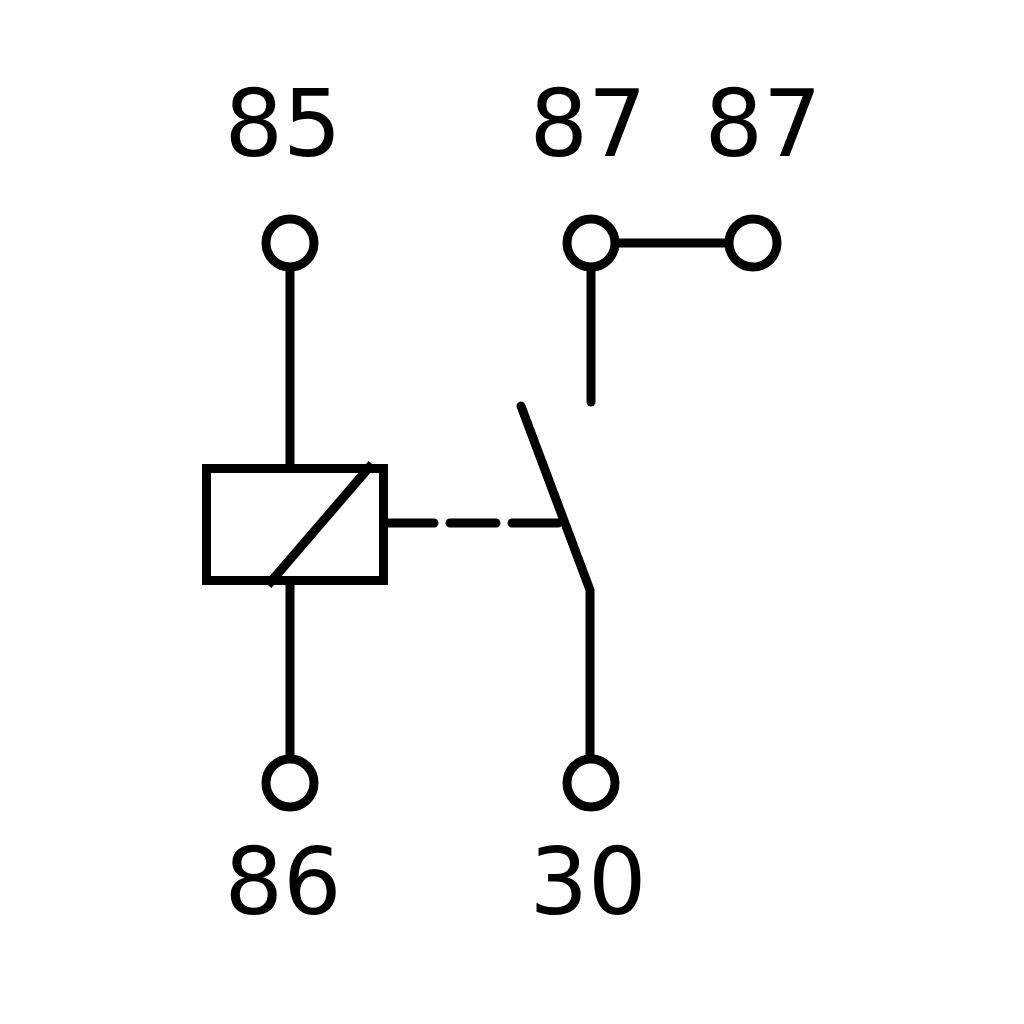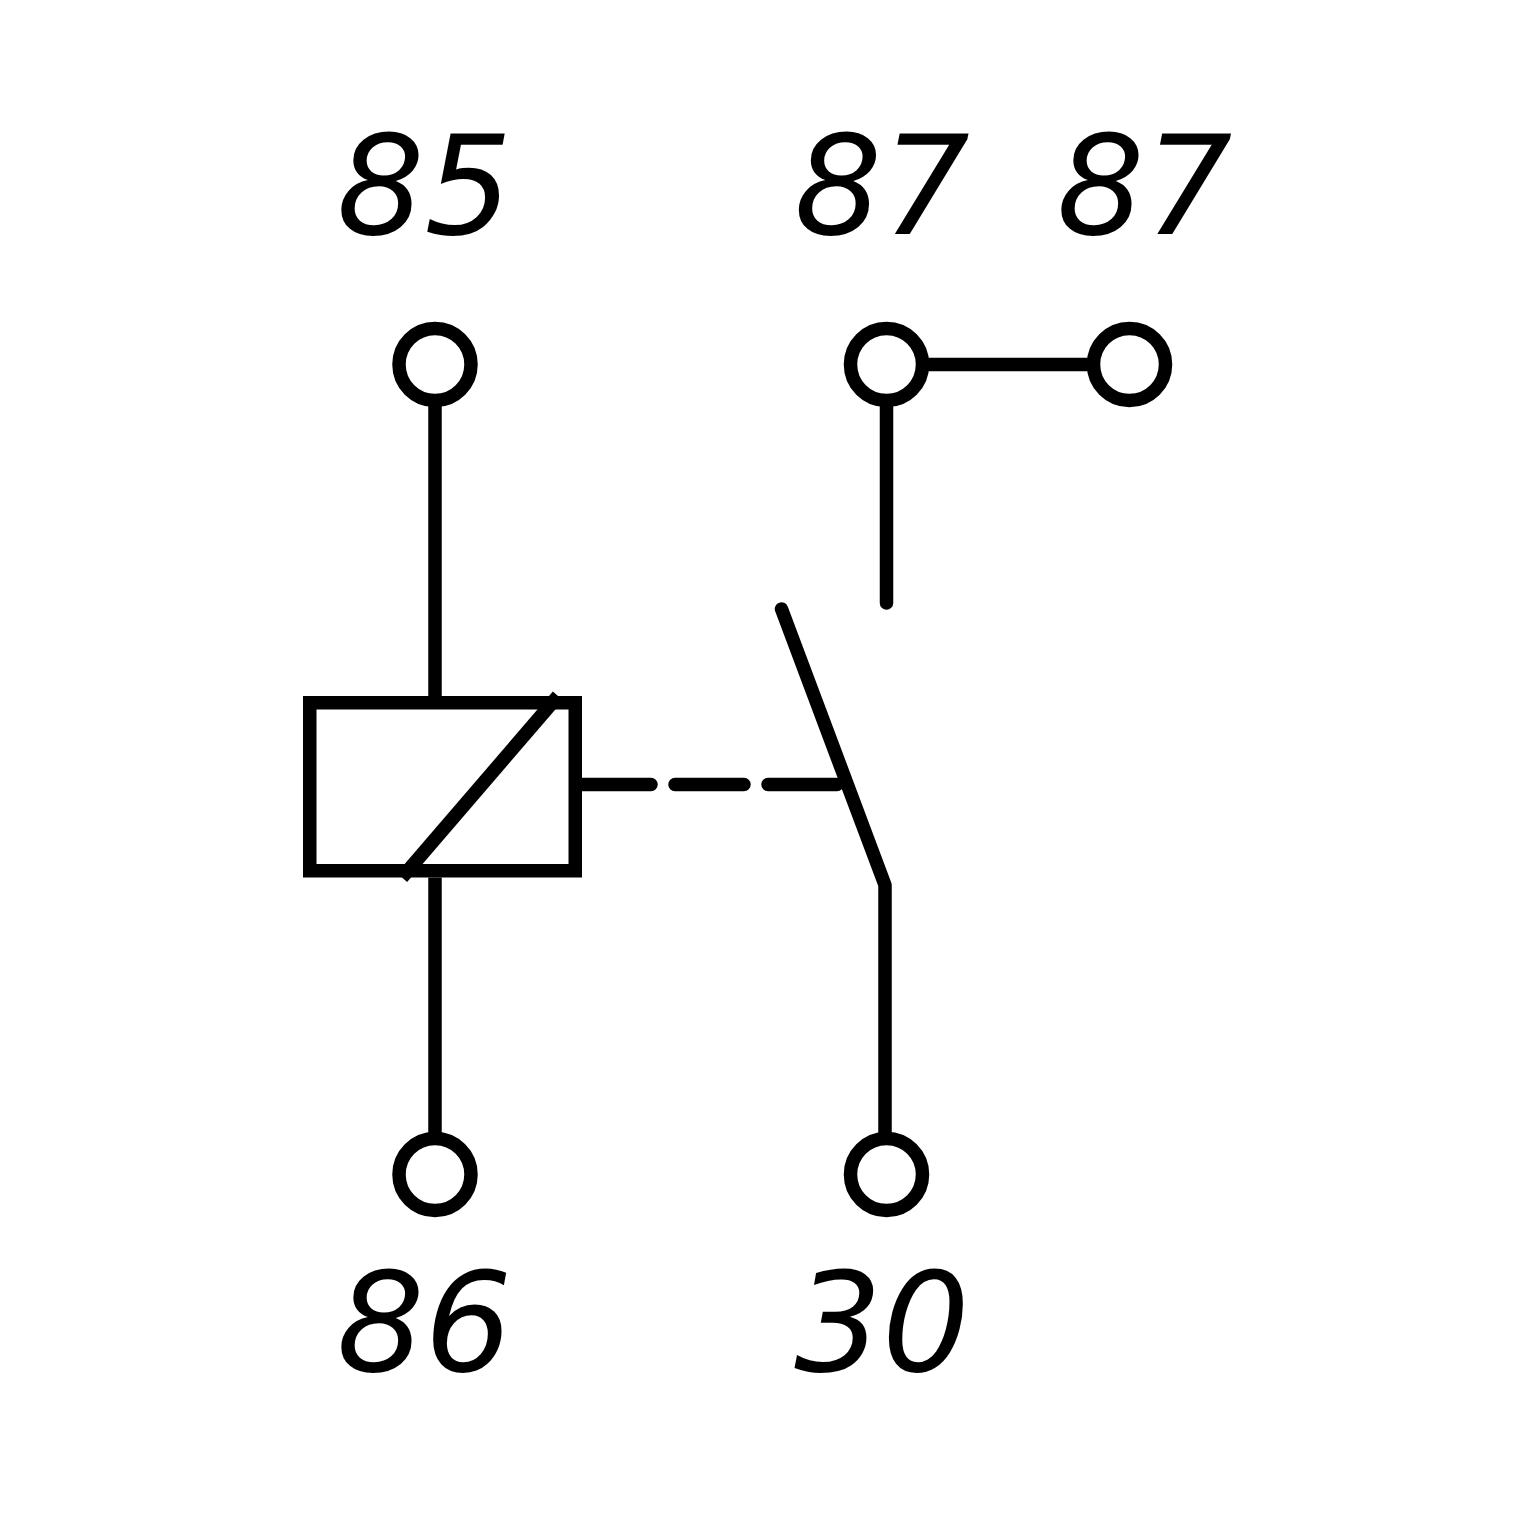--- a/index.html
+++ b/index.html
@@ -12,21 +12,20 @@
     width: 1024px;
     height: 1024px;
     font-family: "DejaVu Sans", "Liberation Sans", sans-serif;
     overflow: hidden;
   }
   #diagram-root {
     position: relative;
     width: 1024px;
     height: 1024px;
     background: #ec4899;
-    font-style: italic;
   }
   svg#relay-schematic {
     display: block;
     width: 1024px;
     height: 1024px;
   }
   .wire {
     stroke: #000000;
     stroke-width: 9;
     stroke-linecap: round;

